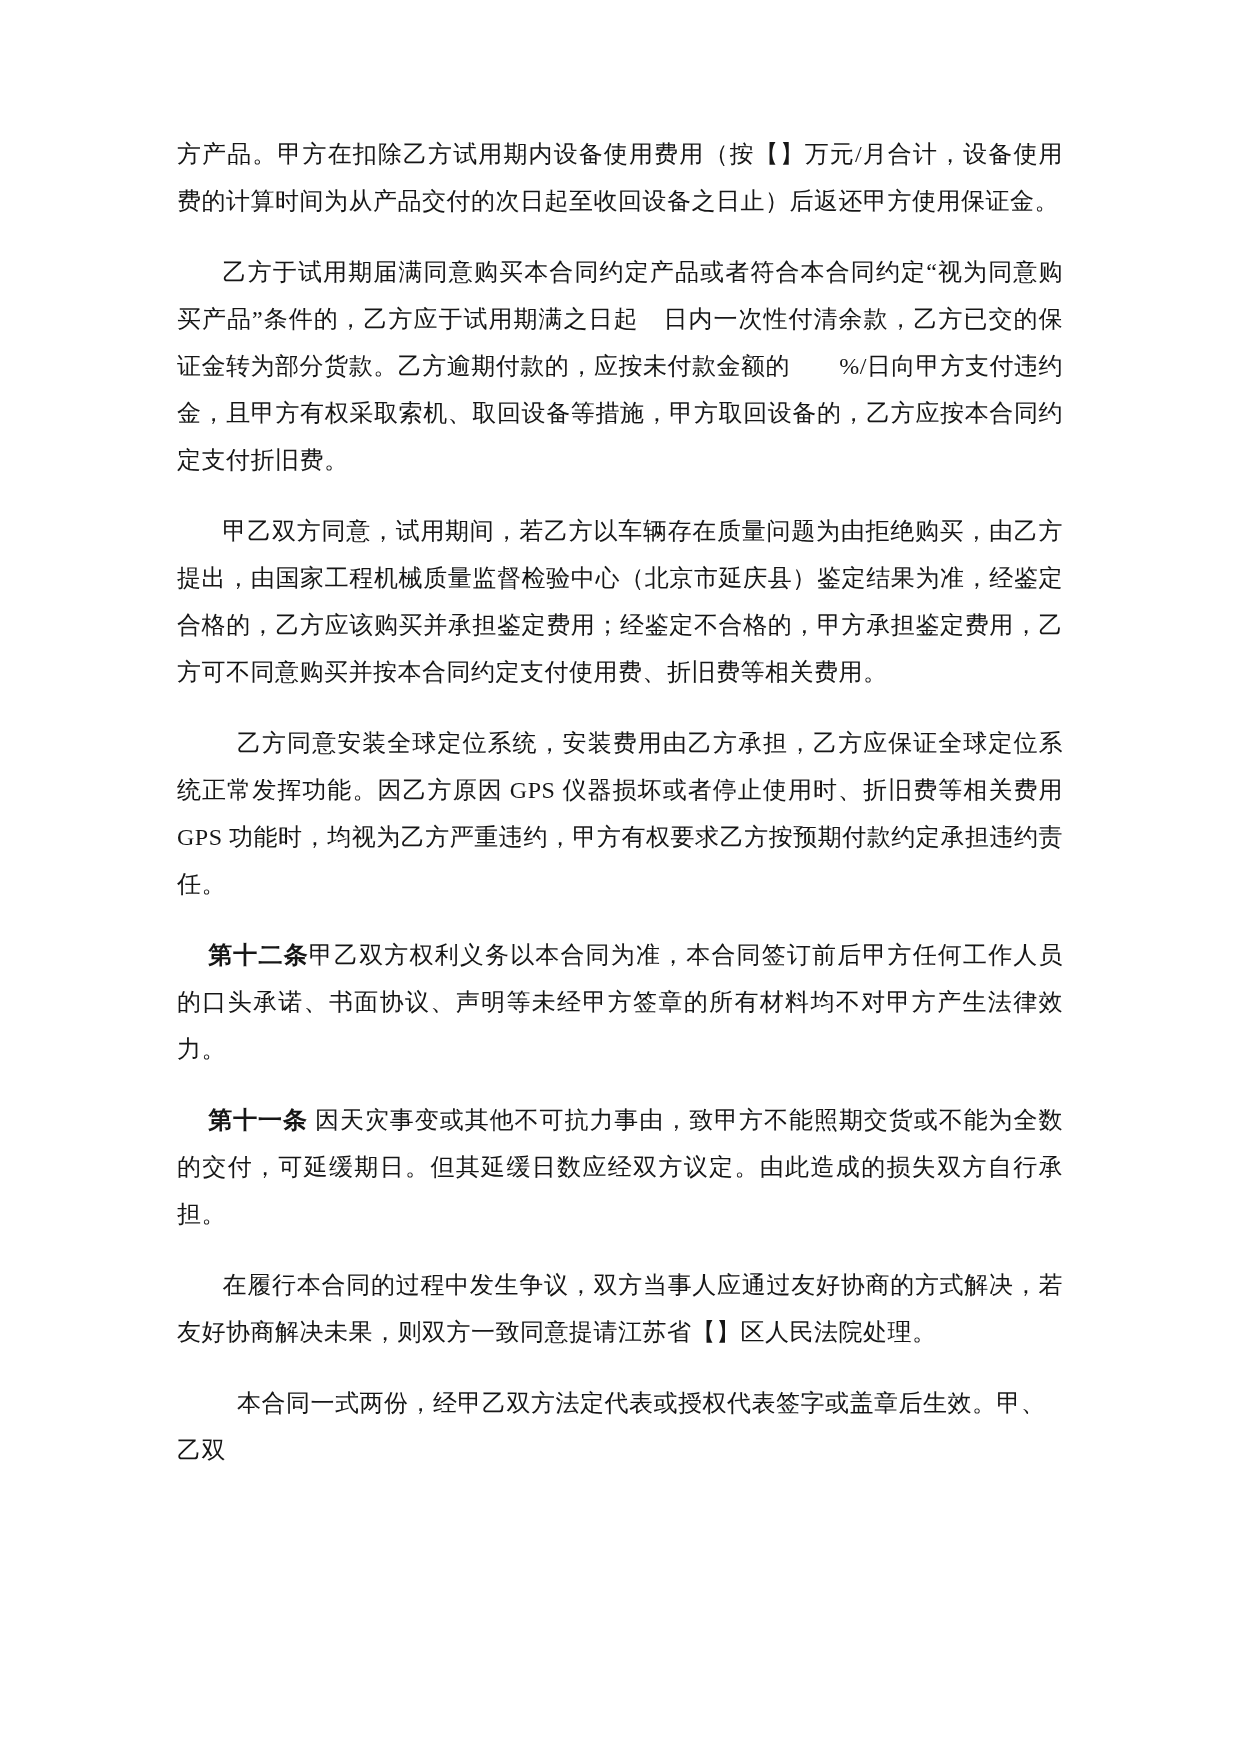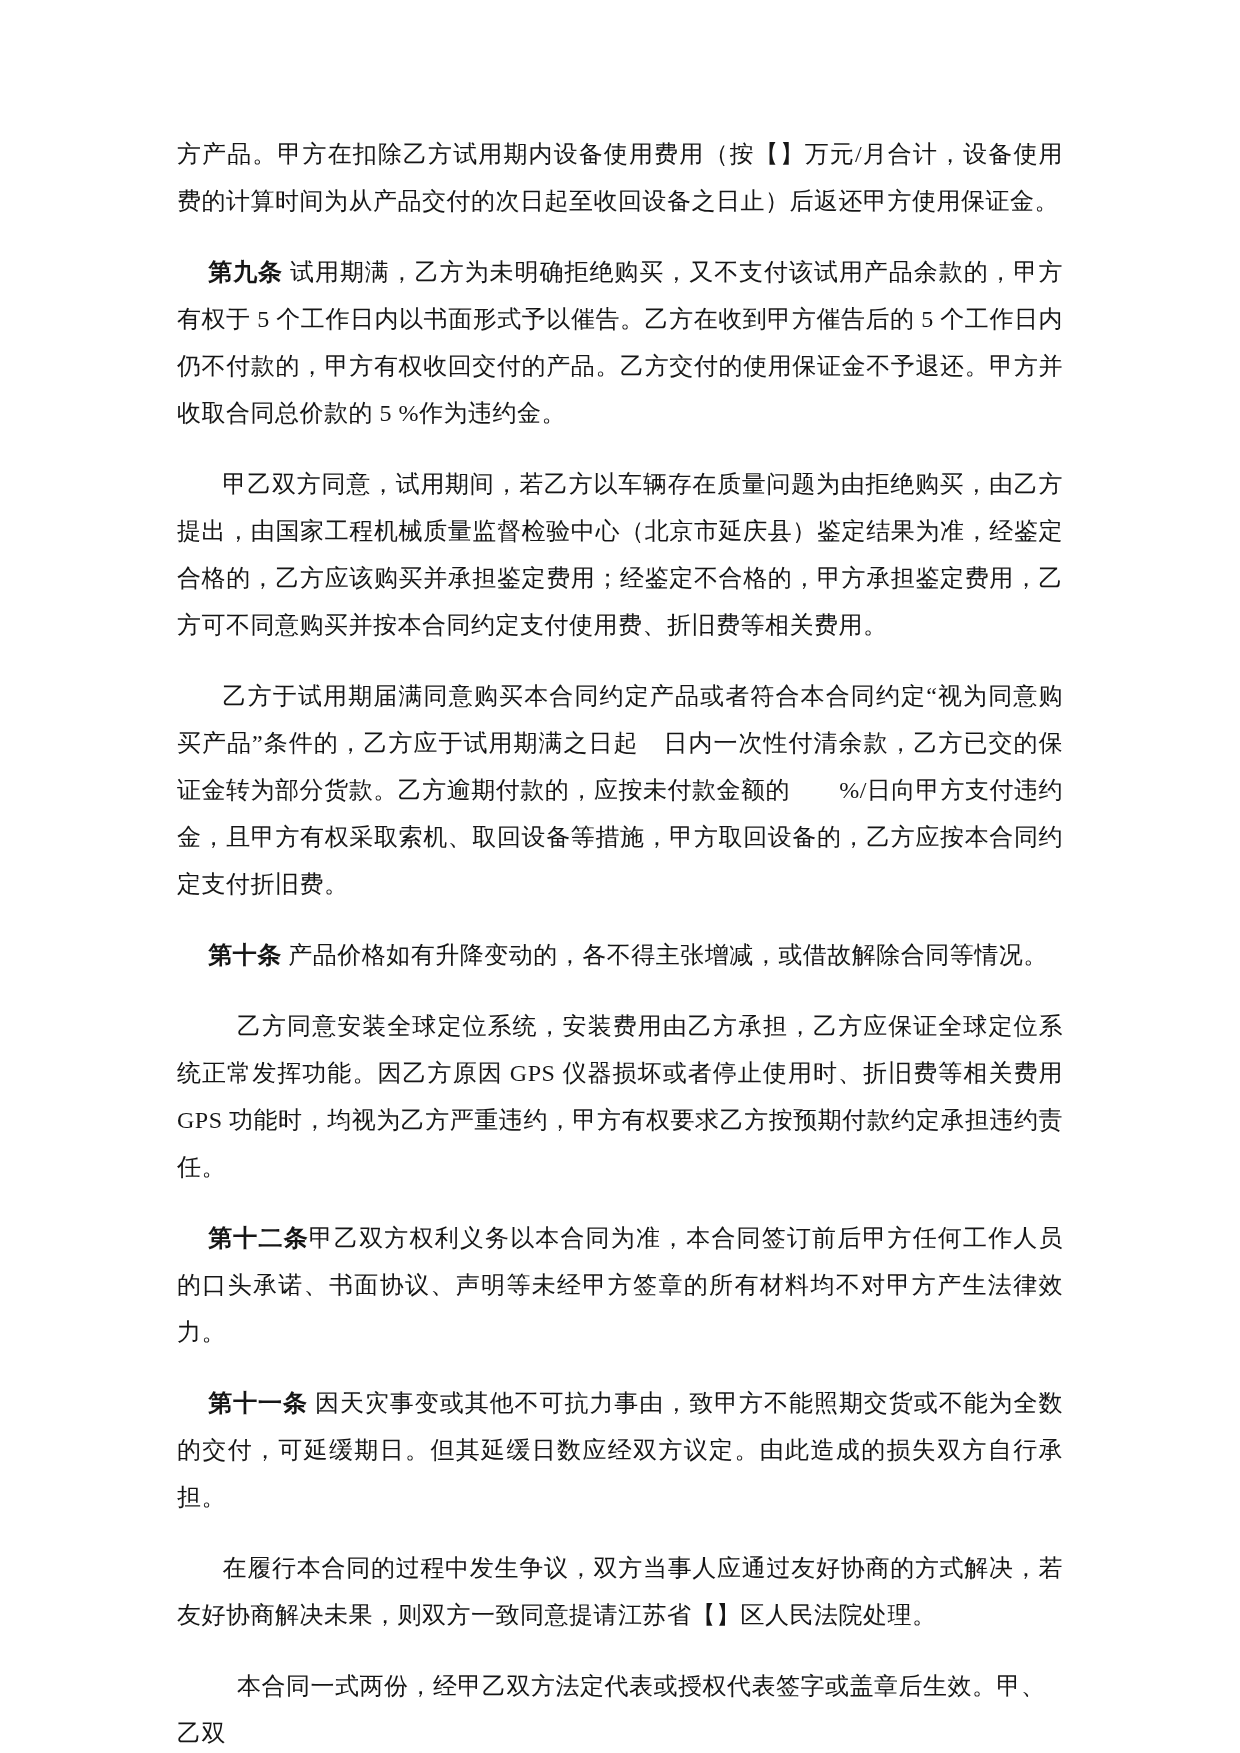--- a/index.html
+++ b/index.html
@@ -37,27 +37,25 @@
   .indent-medium { text-indent: 1.9em; }
   .indent-large  { text-indent: 2.5em; }
 </style>
 </head>
 <body>
 
 <div class="page">
   <div class="doc-body" id="doc-body">
   <p class="indent-none"><span>方产品。甲方在扣除乙方试用期内设备使用费用（按【】万元/月合计，设备使用费的计算时间为从产品交付的次日起至收回设备之日止）后返还甲方使用保证金。</span></p>
 
-  <p class="indent-small"><b class="clause-label">第九条</b><span> 试用期满，乙方为未明确拒绝购买，又不支付该试用产品余款的，甲方有权于 5 个工作日内以书面形式予以催告。乙方在收到甲方催告后的 5 个工作日内仍不付款的，甲方有权收回交付的产品。乙方交付的使用保证金不予退还。甲方并收取合同总价款的 5 %作为违约金。</span></p>
+
+  <p class="indent-medium"><span>乙方于试用期届满同意购买本合同约定产品或者符合本合同约定“视为同意购买产品”条件的，乙方应于试用期满之日起　日内一次性付清余款，乙方已交的保证金转为部分货款。乙方逾期付款的，应按未付款金额的　　%/日向甲方支付违约金，且甲方有权采取索机、取回设备等措施，甲方取回设备的，乙方应按本合同约定支付折旧费。</span></p>
 
   <p class="indent-medium"><span>甲乙双方同意，试用期间，若乙方以车辆存在质量问题为由拒绝购买，由乙方提出，由国家工程机械质量监督检验中心（北京市延庆县）鉴定结果为准，经鉴定合格的，乙方应该购买并承担鉴定费用；经鉴定不合格的，甲方承担鉴定费用，乙方可不同意购买并按本合同约定支付使用费、折旧费等相关费用。</span></p>
 
-  <p class="indent-medium"><span>乙方于试用期届满同意购买本合同约定产品或者符合本合同约定“视为同意购买产品”条件的，乙方应于试用期满之日起　日内一次性付清余款，乙方已交的保证金转为部分货款。乙方逾期付款的，应按未付款金额的　　%/日向甲方支付违约金，且甲方有权采取索机、取回设备等措施，甲方取回设备的，乙方应按本合同约定支付折旧费。</span></p>
-
-  <p class="indent-small"><b class="clause-label">第十条</b><span> 产品价格如有升降变动的，各不得主张增减，或借故解除合同等情况。</span></p>
 
   <p class="indent-large"><span>乙方同意安装全球定位系统，安装费用由乙方承担，乙方应保证全球定位系统正常发挥功能。因乙方原因 GPS 仪器损坏或者停止使用时、折旧费等相关费用 GPS 功能时，均视为乙方严重违约，甲方有权要求乙方按预期付款约定承担违约责任。</span></p>
 
   <p class="indent-small"><b class="clause-label">第十二条</b><span>甲乙双方权利义务以本合同为准，本合同签订前后甲方任何工作人员的口头承诺、书面协议、声明等未经甲方签章的所有材料均不对甲方产生法律效力。</span></p>
 
   <p class="indent-small"><b class="clause-label">第十一条</b><span> 因天灾事变或其他不可抗力事由，致甲方不能照期交货或不能为全数的交付，可延缓期日。但其延缓日数应经双方议定。由此造成的损失双方自行承担。</span></p>
 
   <p class="indent-medium"><span>在履行本合同的过程中发生争议，双方当事人应通过友好协商的方式解决，若友好协商解决未果，则双方一致同意提请江苏省【】区人民法院处理。</span></p>
 
   <p class="indent-large"><span>本合同一式两份，经甲乙双方法定代表或授权代表签字或盖章后生效。甲、乙双</span></p>

